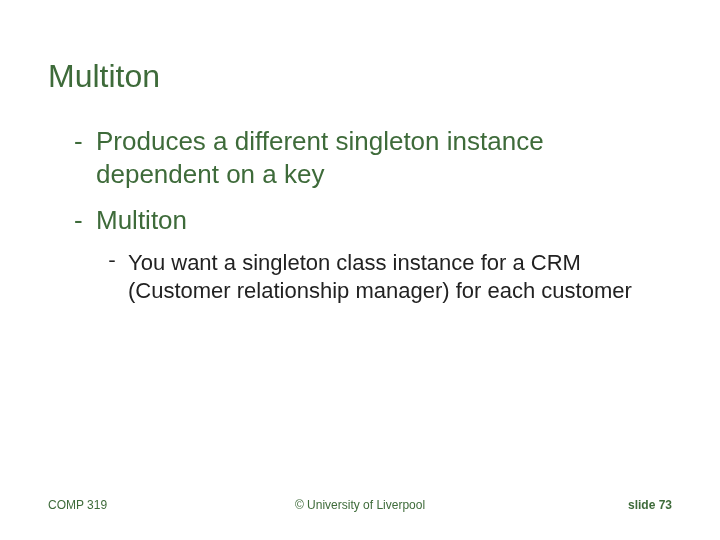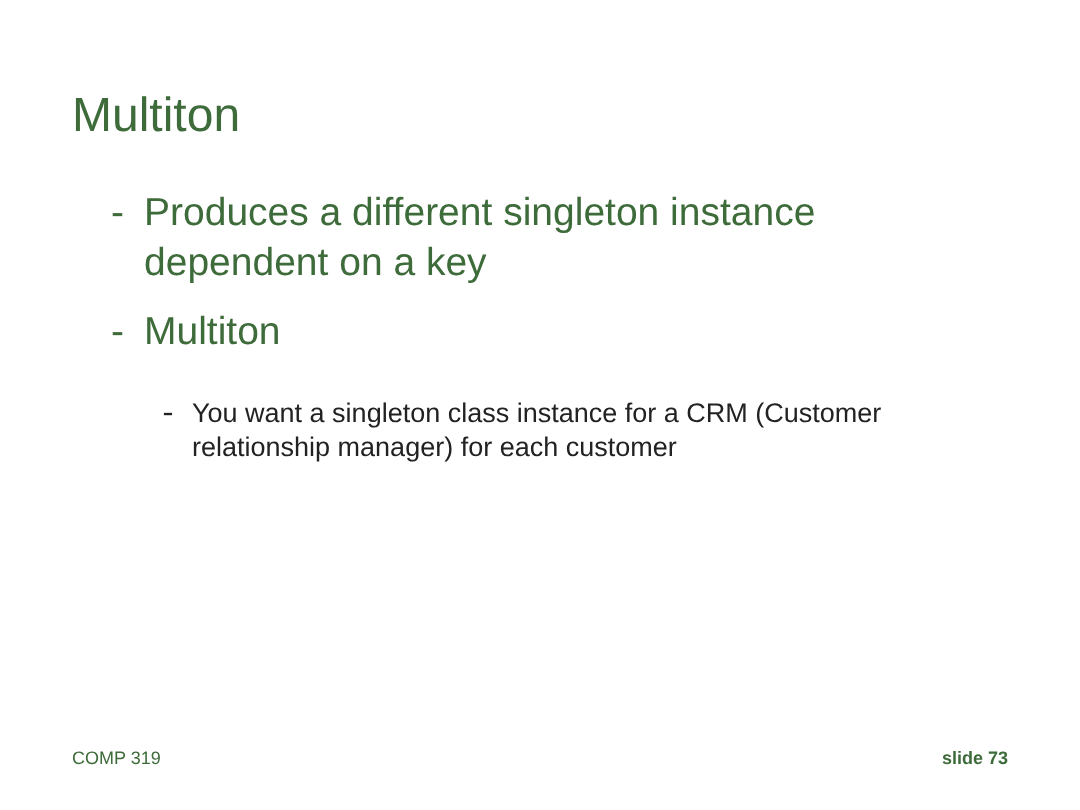--- a/index.html
+++ b/index.html
@@ -4,34 +4,35 @@
 <style>
   * { margin: 0; padding: 0; box-sizing: border-box; }
   html, body { width: 720px; height: 540px; background: #fff; font-family: Arial, Helvetica, sans-serif; }
   .slide { width: 720px; height: 540px; position: relative; padding: 58px 48px 0 48px; }
   .title { color: #3e6b3a; font-size: 32px; font-weight: 400; margin-bottom: 30px; }
   .content { color: #3e6b3a; }
   .lvl1 { font-size: 26px; line-height: 1.28; padding-left: 22px; position: relative; }
   .lvl1::before { content: "•"; position: absolute; left: 0; top: 0; }
   .lvl2 { font-size: 26px; line-height: 1.28; padding-left: 48px; position: relative; margin-top: 12px; }
   .lvl2::before { content: "-"; position: absolute; left: 26px; top: 0; }
-  .lvl3 { color: #222; font-size: 18px; line-height: 1.3; padding-left: 80px; position: relative; margin-top: 27px; }
+  .lvl3 { color: #222; font-size: 22px; line-height: 1.3; padding-left: 80px; position: relative; margin-top: 12px; }
   .lvl3::before { content: "-"; position: absolute; left: 58px; top: 0; font-family: "Courier New", monospace; font-size: 20px; }
   .footer { position: absolute; bottom: 28px; left: 0; width: 720px; padding: 0 48px; display: flex; justify-content: space-between; align-items: baseline; color: #3e6b3a; font-size: 12px; }
   .footer-left { flex: 1; text-align: left; }
   .footer-center { flex: 1; text-align: center; }
   .footer-right { flex: 1; text-align: right; font-weight: bold; }
 </style>
 </head>
 <body>
 
 <div class="slide">
   <h1 class="title">Multiton</h1>
   <div class="content">
     <div class="lvl2">Produces a different singleton instance dependent on a key</div>
     <div class="lvl2">Multiton</div>
     <div class="lvl3">You want a singleton class instance for a CRM (Customer relationship manager) for each customer</div>
   </div>
   <div class="footer">
     <div class="footer-left">COMP 319</div>
+    <div class="footer-center">© University of Liverpool</div>
     <div class="footer-right">slide  73</div>
   </div>
 </div>
 
 </body></html>

